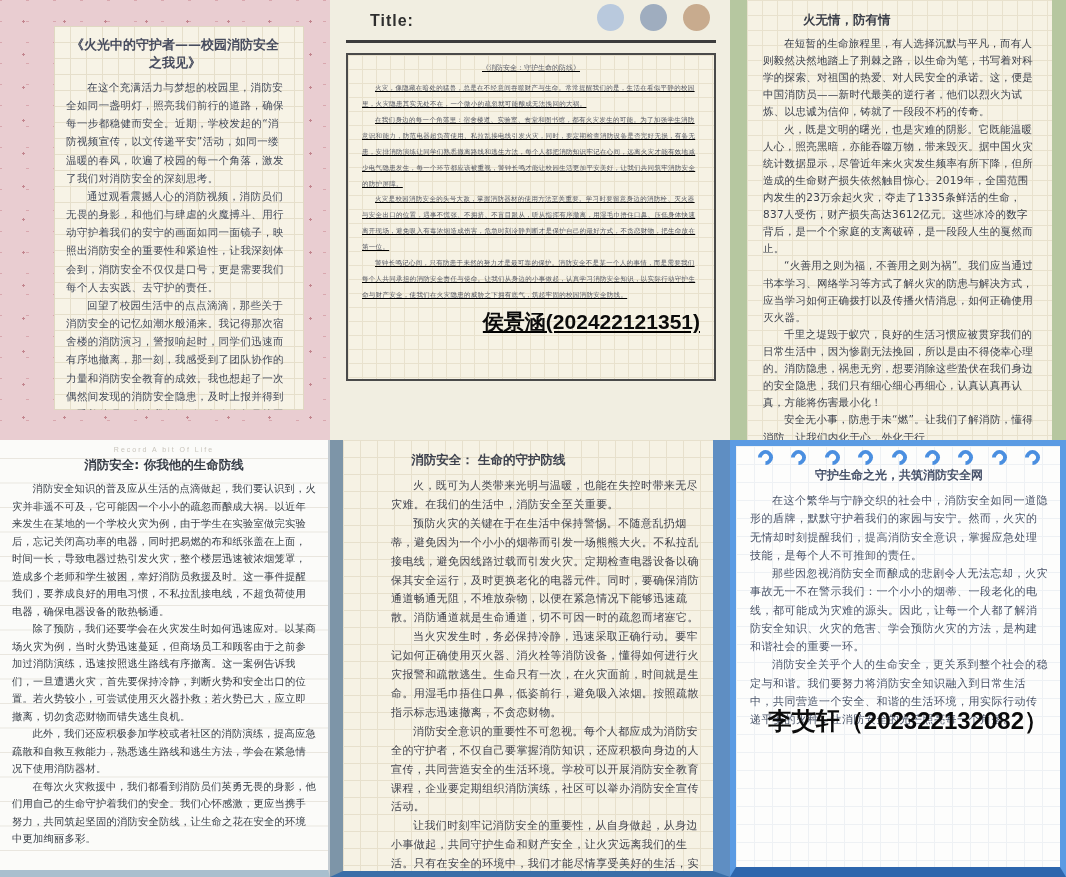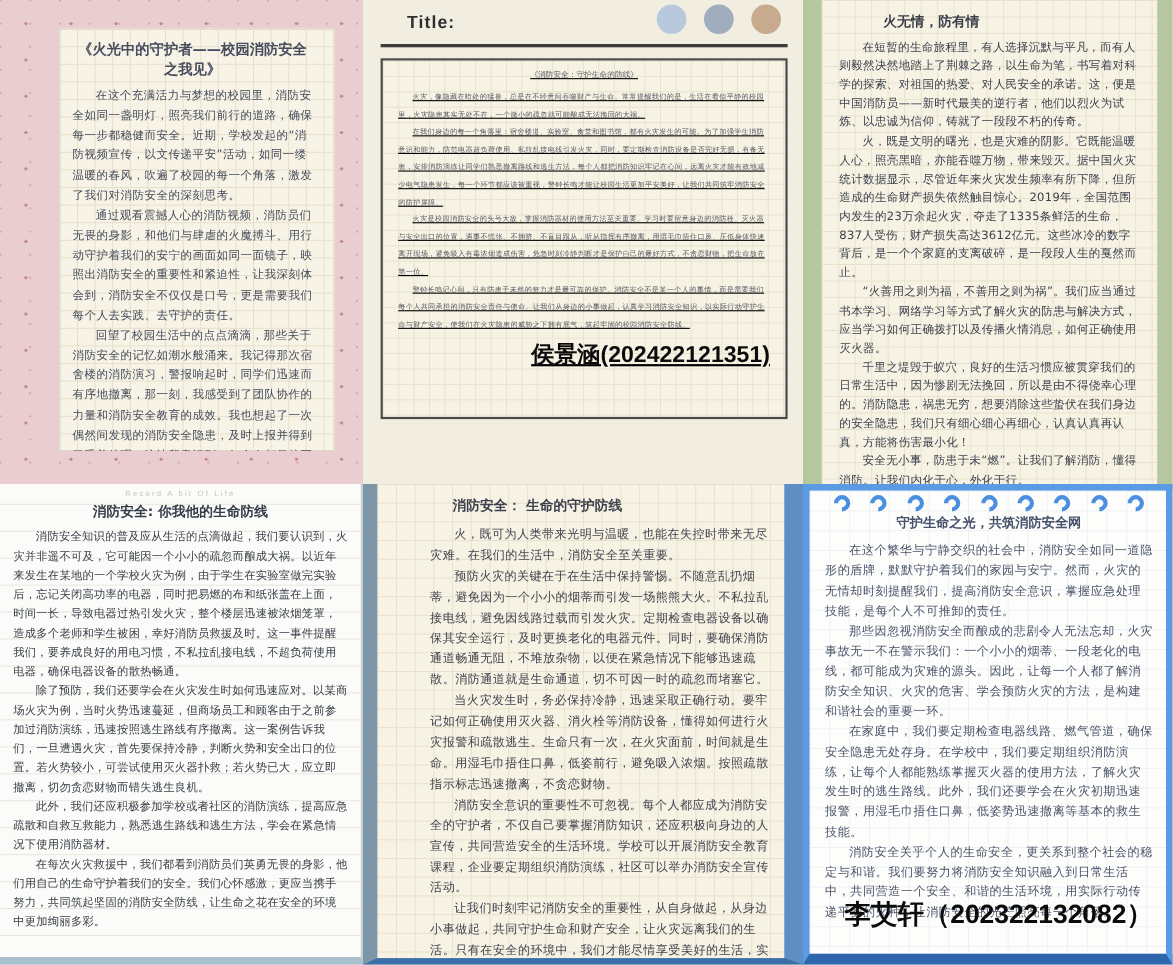--- a/index.html
+++ b/index.html
@@ -237,19 +237,18 @@
       <span class="ring"></span>
       <span class="ring"></span>
       <span class="ring"></span>
       <span class="ring"></span>
       <span class="ring"></span>
     </div>
     <div class="essay-title">守护生命之光，共筑消防安全网</div>
     <div class="essay-body">
         <p>在这个繁华与宁静交织的社会中，消防安全如同一道隐形的盾牌，默默守护着我们的家园与安宁。然而，火灾的无情却时刻提醒我们，提高消防安全意识，掌握应急处理技能，是每个人不可推卸的责任。</p>
         <p>那些因忽视消防安全而酿成的悲剧令人无法忘却，火灾事故无一不在警示我们：一个小小的烟蒂、一段老化的电线，都可能成为灾难的源头。因此，让每一个人都了解消防安全知识、火灾的危害、学会预防火灾的方法，是构建和谐社会的重要一环。</p>
-        <p>在家庭中，我们要定期检查电器线路、燃气管道，确保安全隐患无处存身。在学校中，我们要定期组织消防演练，让每个人都能熟练掌握灭火器的使用方法，了解火灾发生时的逃生路线。此外，我们还要学会在火灾初期迅速报警，用湿毛巾捂住口鼻，低姿势迅速撤离等基本的救生技能。</p>
         <p>消防安全关乎个人的生命安全，更关系到整个社会的稳定与和谐。我们要努力将消防安全知识融入到日常生活中，共同营造一个安全、和谐的生活环境，用实际行动传递平安的火种，让消防安全的光芒照亮每一个角落。</p>
       </div>
     <div class="signature">李艾轩（202322132082）</div>
   </div>
 
 </div>
 
 </body></html>

